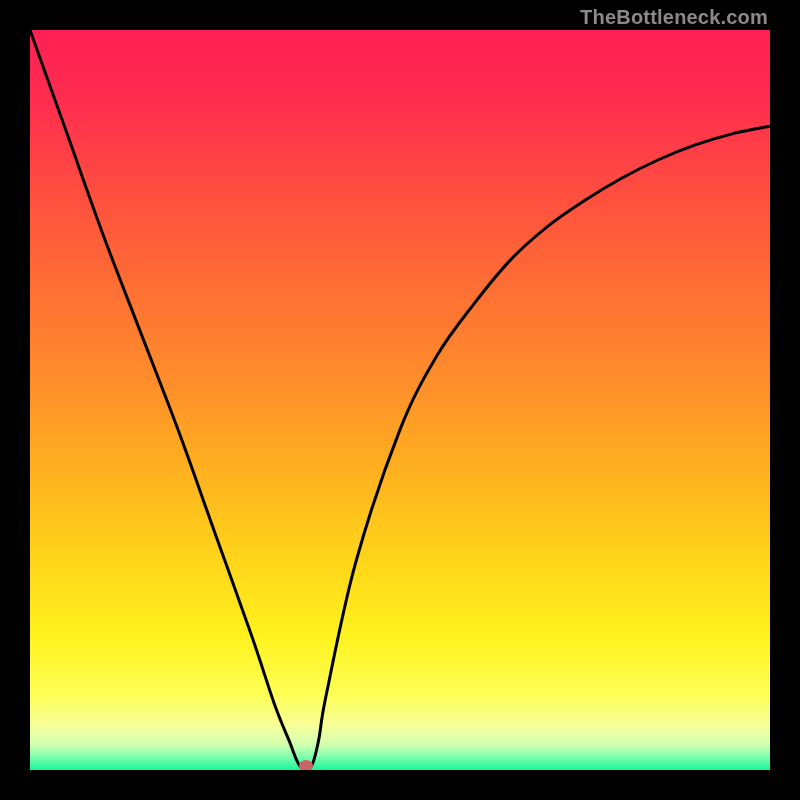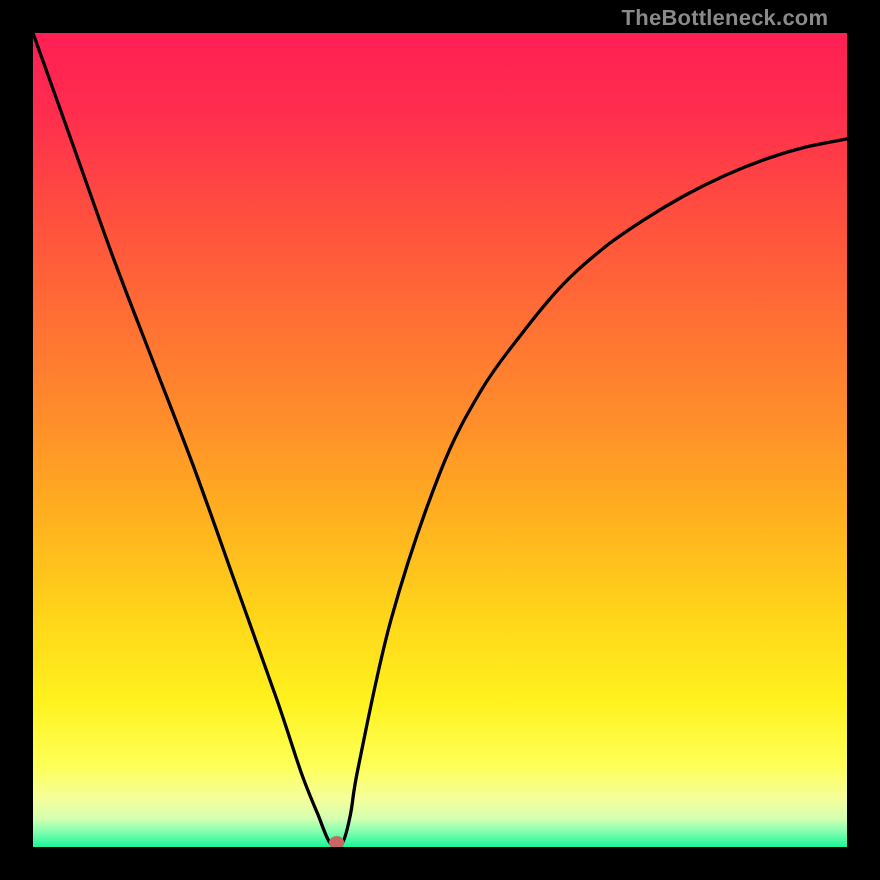--- a/index.html
+++ b/index.html
@@ -29,21 +29,21 @@
   .gradient {
     position: absolute;
     top: 0;
     left: 0;
     width: 100%;
     height: 100%;
   }
   .watermark {
     position: absolute;
     top: 6px;
-    right: 47px;
+    right: 32px;
     font-family: Arial, Helvetica, sans-serif;
     font-size: 20px;
     font-weight: bold;
     color: #8a8a8a;
     letter-spacing: 0.2px;
     text-align: right;
   }
   .curve {
     position: absolute;
     top: 0;

